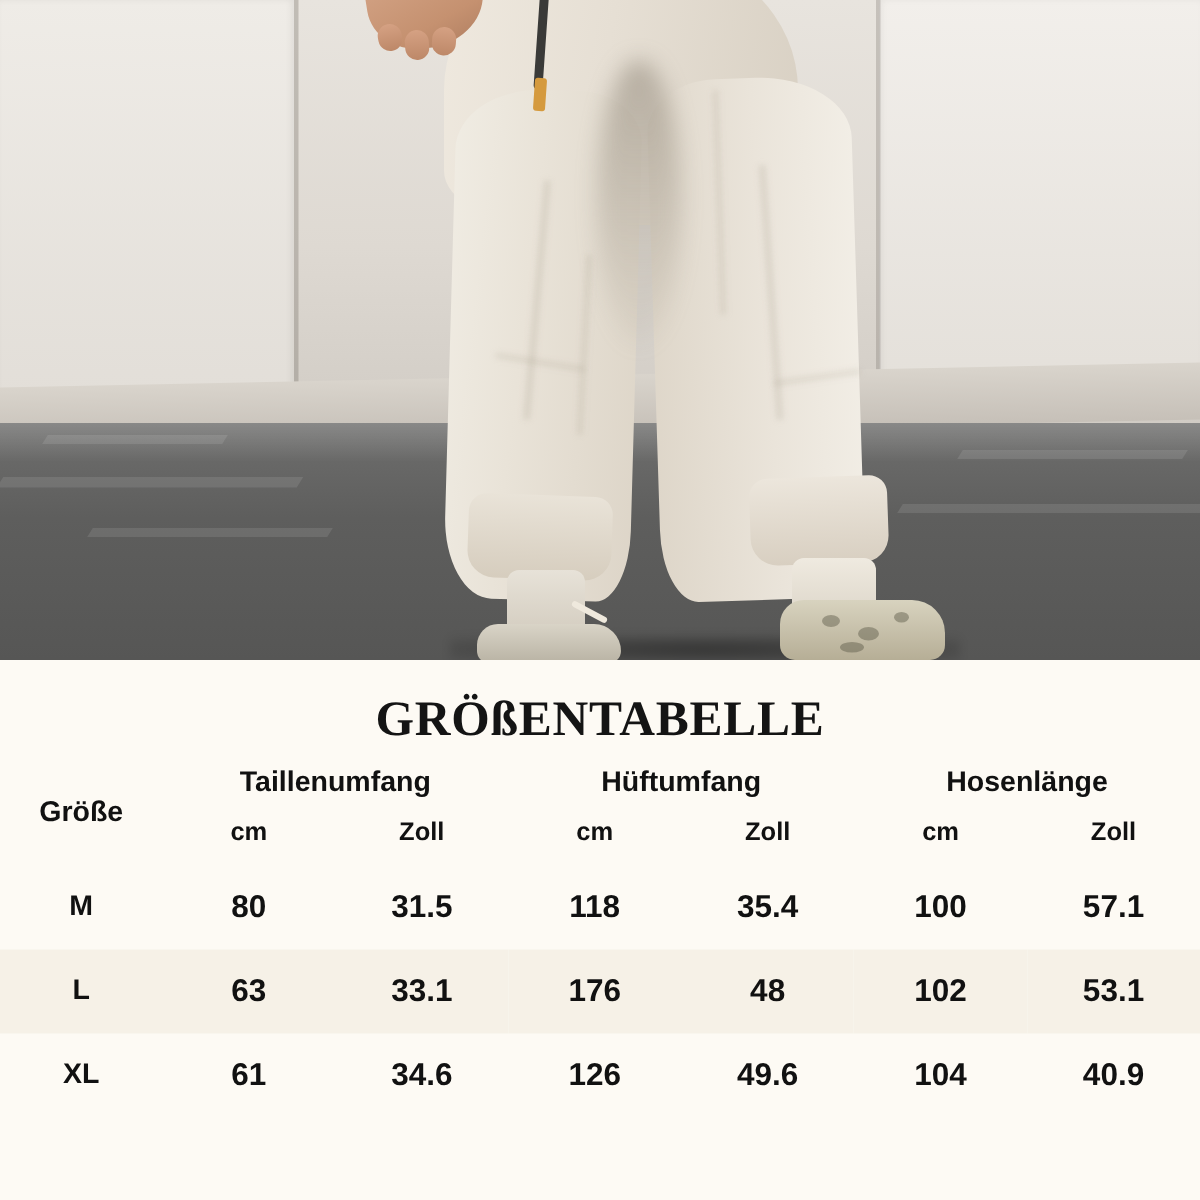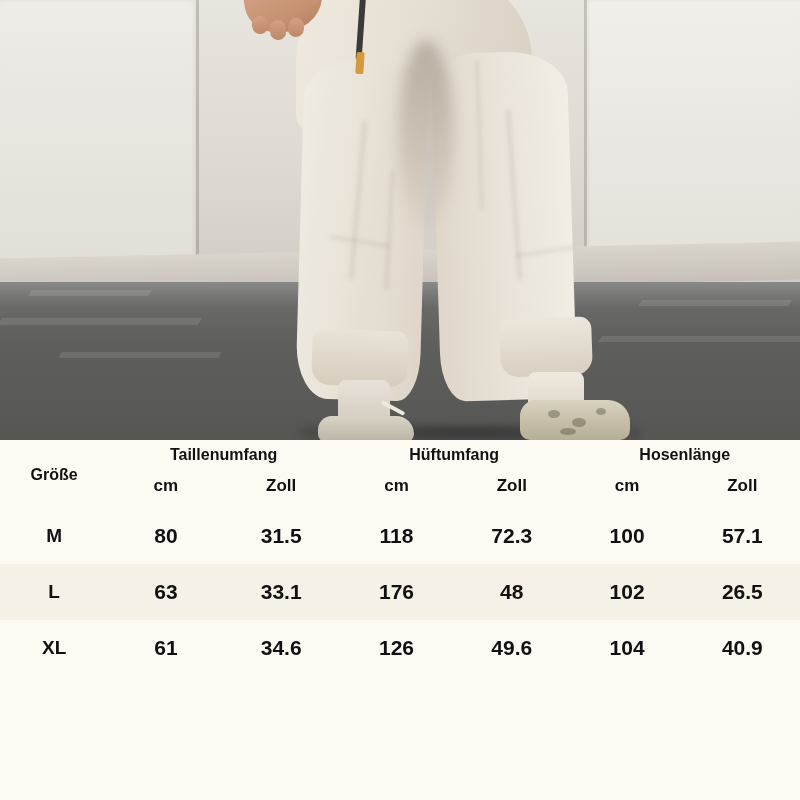--- a/index.html
+++ b/index.html
@@ -263,21 +263,21 @@
     table-layout: fixed;
   }
   table.sizes th, table.sizes td {
     text-align: center;
     color: #111;
   }
   .col-size   { width: 108px; }
   .col-unit   { width: 115px; }
 
   .hdr-group th {
-    font-size: 16px;
+    font-size: 19px;
     font-weight: bold;
     padding: 6px 0 4px 0;
   }
   .hdr-unit th {
     font-size: 17px;
     font-weight: bold;
     padding: 8px 0 12px 0;
     margin-top: 11px;
   }
   .sizes tbody tr td {
@@ -342,20 +342,21 @@
     <div class="lace"></div>
     <div class="sock-right"></div>
     <div class="shoe-right"></div>
     <div class="shoe-speck sp1"></div>
     <div class="shoe-speck sp2"></div>
     <div class="shoe-speck sp3"></div>
     <div class="shoe-speck sp4"></div>
   </div>
 
   <div class="table-area">
+    <div class="title">GRÖßENTABELLE</div>
 
     <table class="sizes">
       <colgroup>
         <col class="col-size">
         <col class="col-unit">
           <col class="col-unit">
         <col class="col-unit">
           <col class="col-unit">
         <col class="col-unit">
           <col class="col-unit">
@@ -375,32 +376,32 @@
           <th>cm</th>
           <th>Zoll</th>
         </tr>
       </thead>
       <tbody>
         <tr>
           <td>M</td>
           <td>80</td>
           <td>31.5</td>
           <td>118</td>
-          <td>72.3</td>
+          <td>35.4</td>
           <td>100</td>
           <td>57.1</td>
         </tr>
         <tr class="row-alt">
           <td>L</td>
           <td>63</td>
           <td>33.1</td>
           <td>176</td>
           <td>48</td>
           <td>102</td>
-          <td>26.5</td>
+          <td>53.1</td>
         </tr>
         <tr>
           <td>XL</td>
           <td>61</td>
           <td>34.6</td>
           <td>126</td>
           <td>49.6</td>
           <td>104</td>
           <td>40.9</td>
         </tr>

